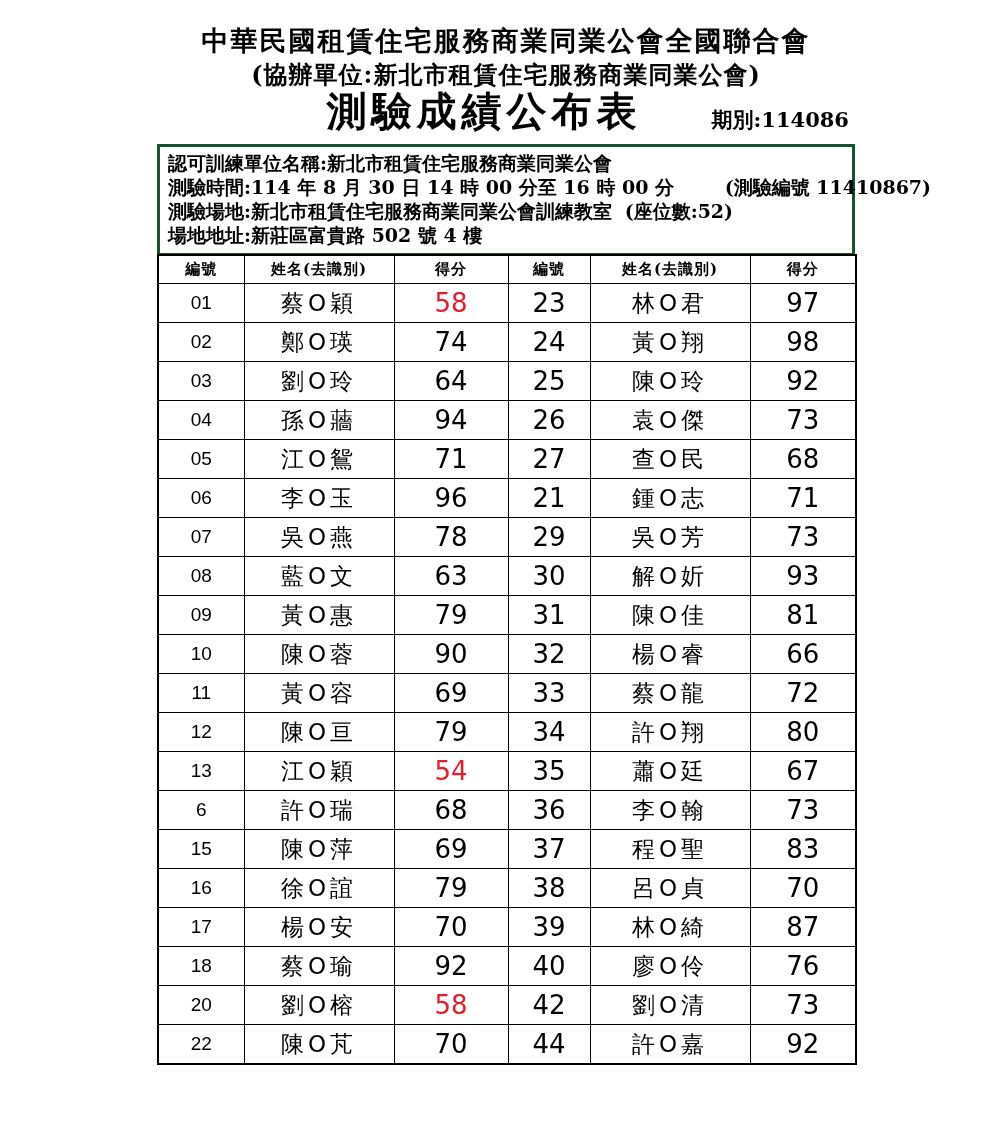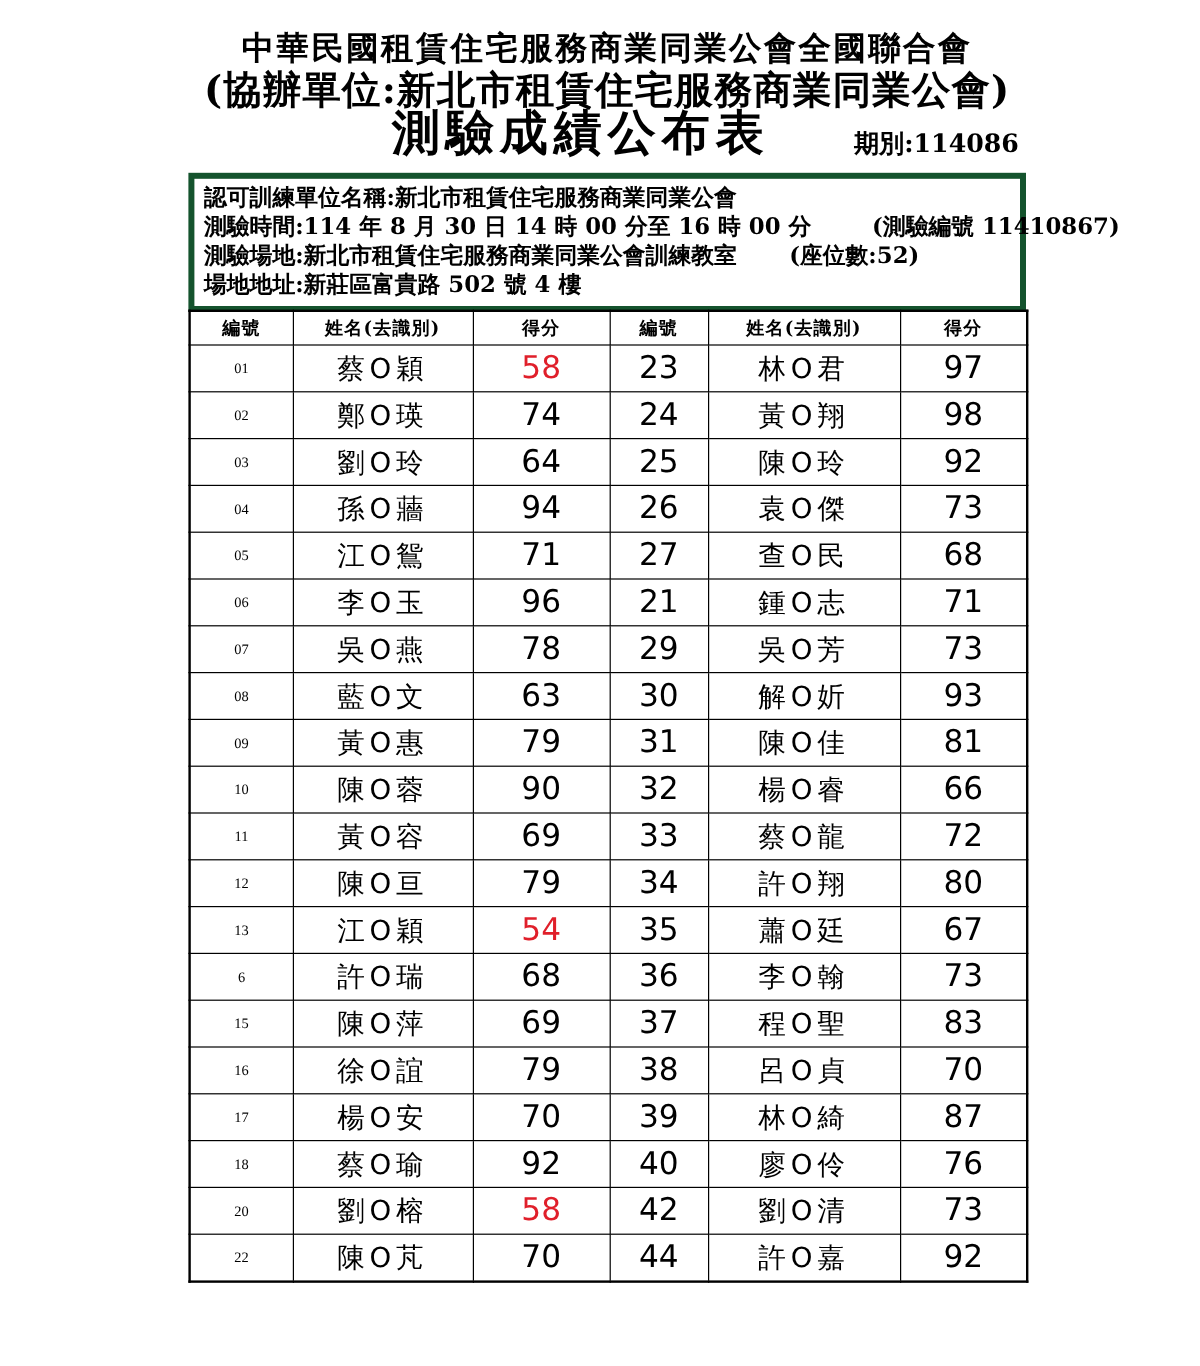--- a/index.html
+++ b/index.html
@@ -15,48 +15,48 @@
   
   .org-name {
     padding-top:24px;
     text-align:center;
     font-size:27px; font-weight:bold;
     letter-spacing:2px; line-height:34px;
     white-space:nowrap;
   }
   .co-org {
     text-align:center;
-    font-size:32px; font-weight:bold;
+    font-size:24px; font-weight:bold;
     letter-spacing:1px; line-height:30px;
     margin-top:2px;
     white-space:nowrap;
   }
   .title-row { position:relative; height:48px; margin-top:0; }
   .doc-title {
     position:absolute; left:50%; transform:translateX(-50%);
     margin-left:-22px; bottom:5px;
     font-size:40px; font-weight:bold; letter-spacing:5px;
     line-height:44px; white-space:nowrap;
   }
   .period {
     position:absolute; right:6px; bottom:4px;
     font-size:21px; font-weight:bold; white-space:nowrap;
   }
 
   
   .info-box {
     margin-top:6px;
-    border:5px solid #14532d;
+    border:3px solid #14532d;
     padding:4px 16px 6px 8px;
     font-size:19px; font-weight:bold;
     line-height:24px;
   }
   .info-line { white-space:nowrap; }
   .note-gap-wide { margin-left:44px; }
-  .note-gap { margin-left:37px; }
+  .note-gap { margin-left:6px; }
 
   
   table.scores {
     border-collapse:collapse;
     table-layout:fixed;
     width:698px;
     margin-top:-2px;
     border:2px solid #000;
   }
   table.scores th, table.scores td {
@@ -67,22 +67,22 @@
     overflow:hidden;
   }
   table.scores th {
     height:27px;
     font-size:15px; font-weight:bold;
     font-family:"DejaVu Serif","Liberation Serif",serif;
     letter-spacing:1px;
   }
   table.scores td { height:38px; }
   td.no-left {
-    font-size:12px;
-    font-family:Liberation Serif, serif;
+    font-size:19px;
+    font-family:Liberation Sans, sans-serif;
   }
   td.name {
     font-size:23px;
     font-family:"DejaVu Sans","Liberation Sans",sans-serif;
     letter-spacing:4px;
   }
   td.score, td.no-right {
     font-size:26px;
     font-family:"DejaVu Sans","Liberation Sans",sans-serif;
   }

